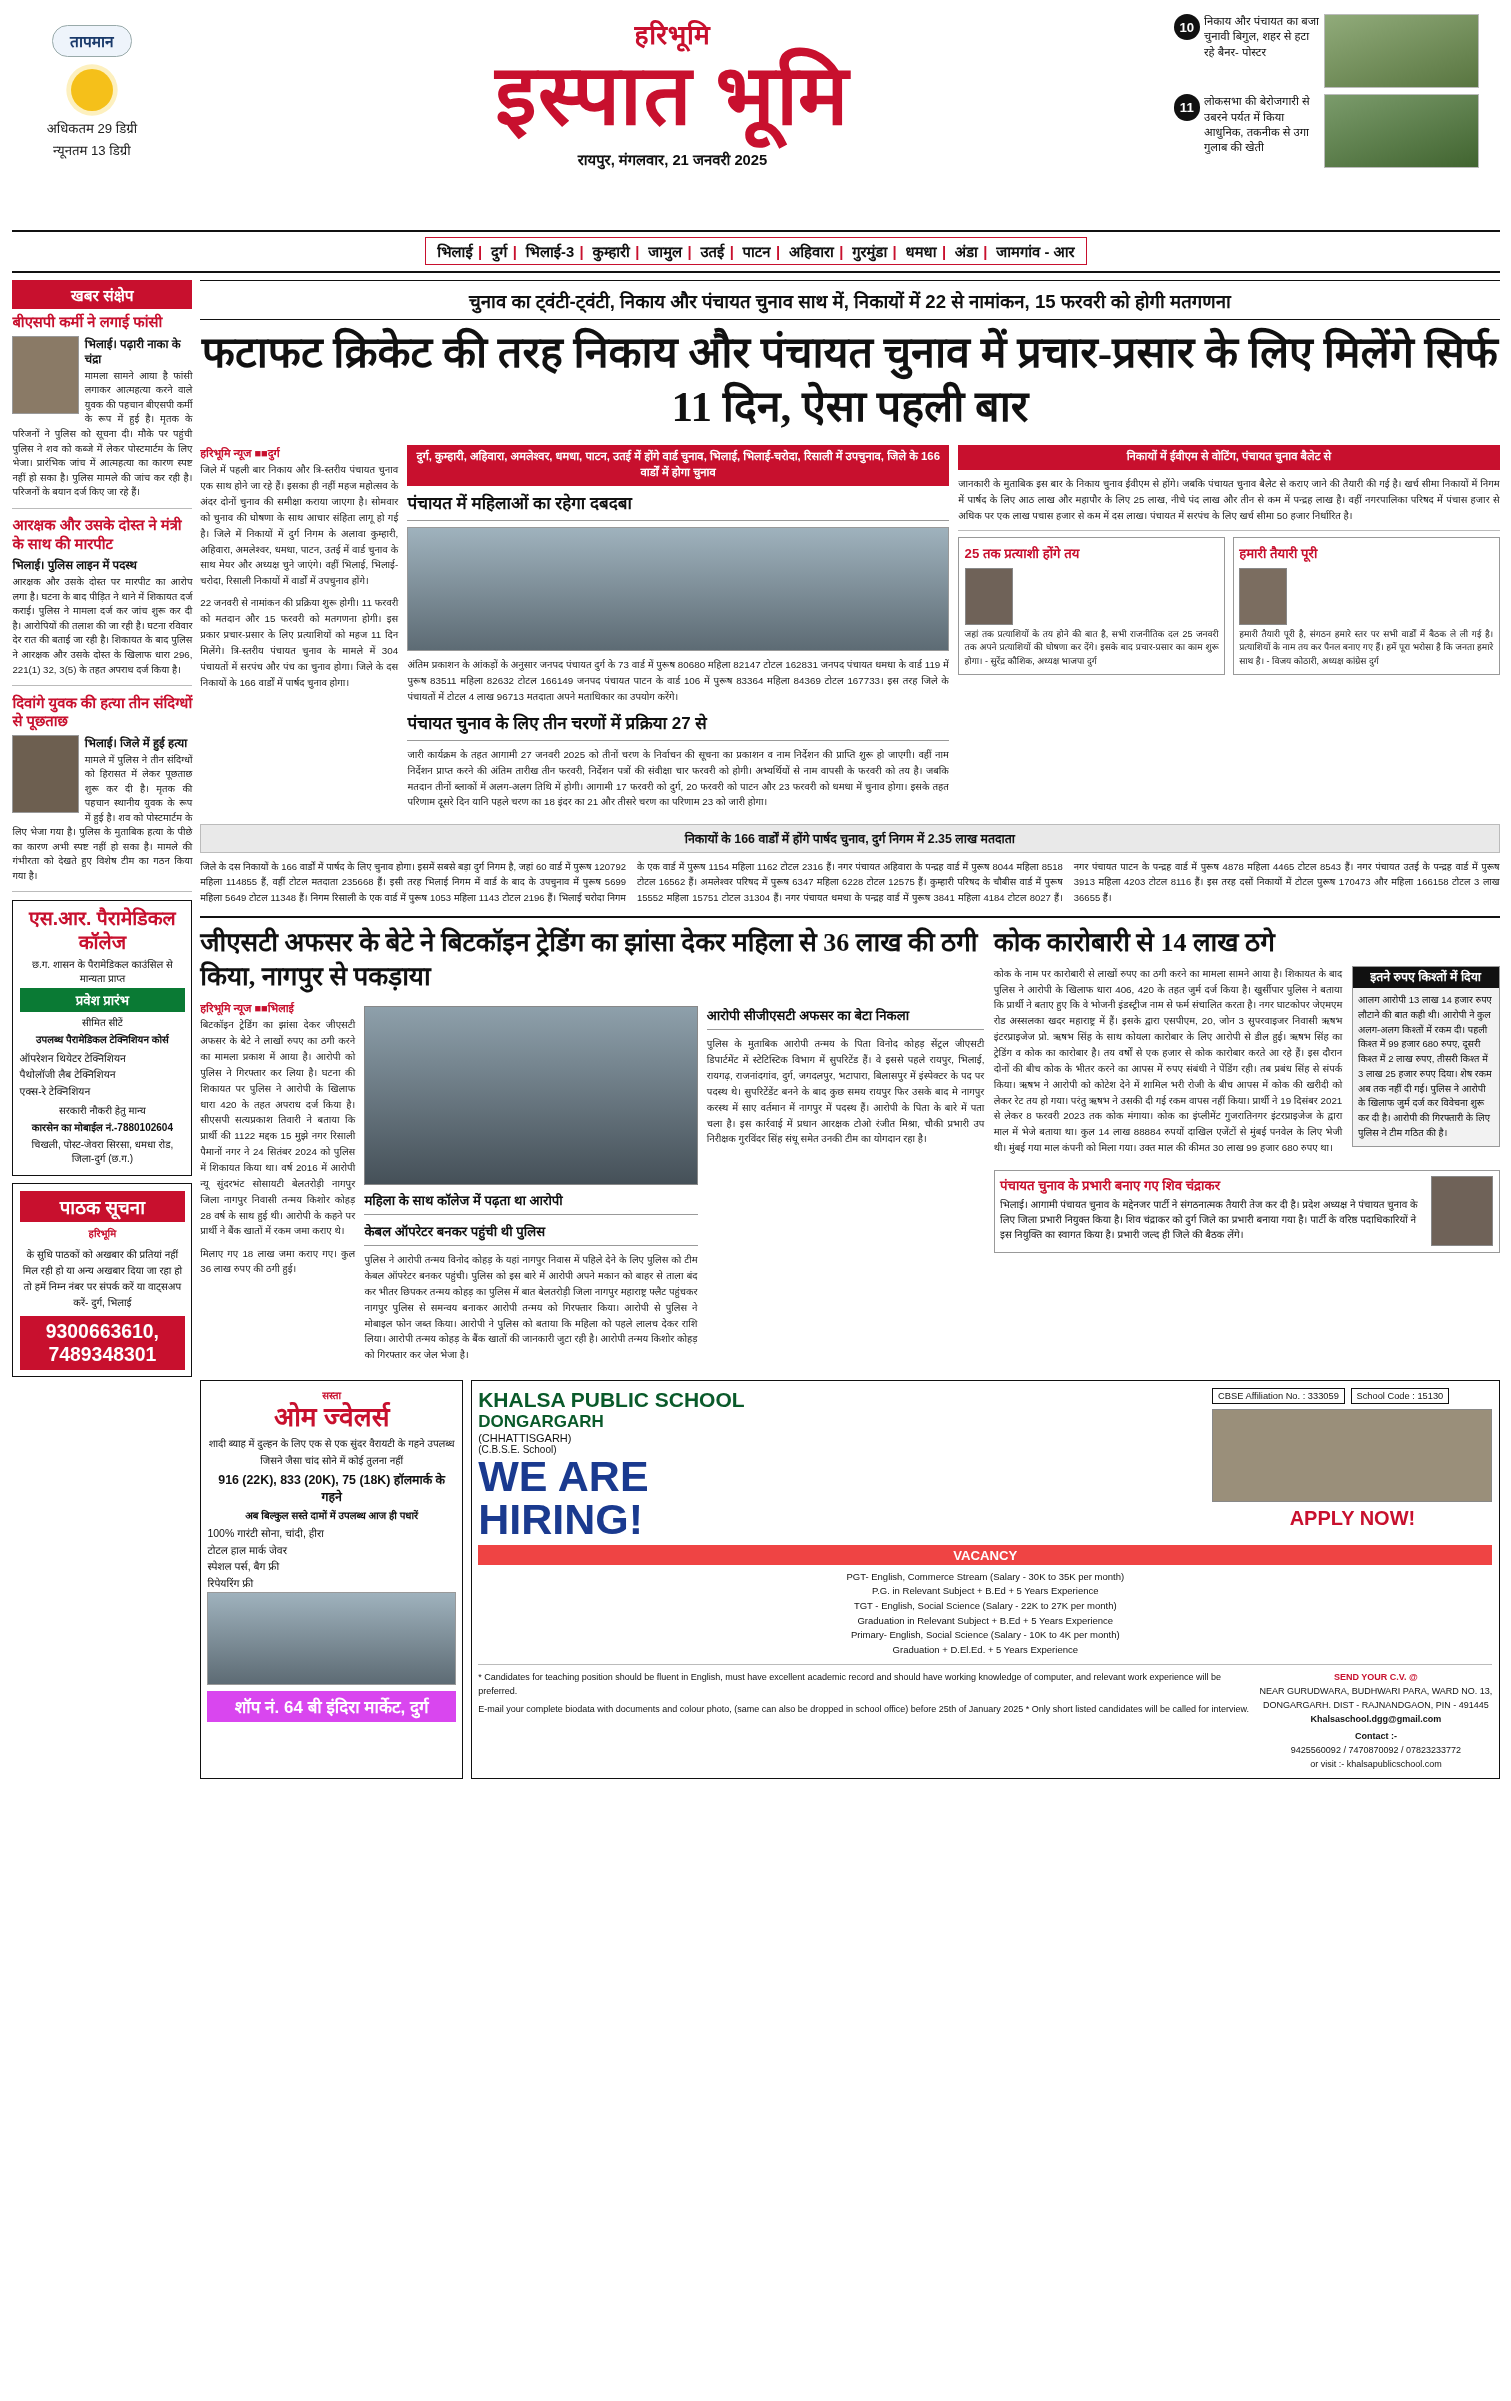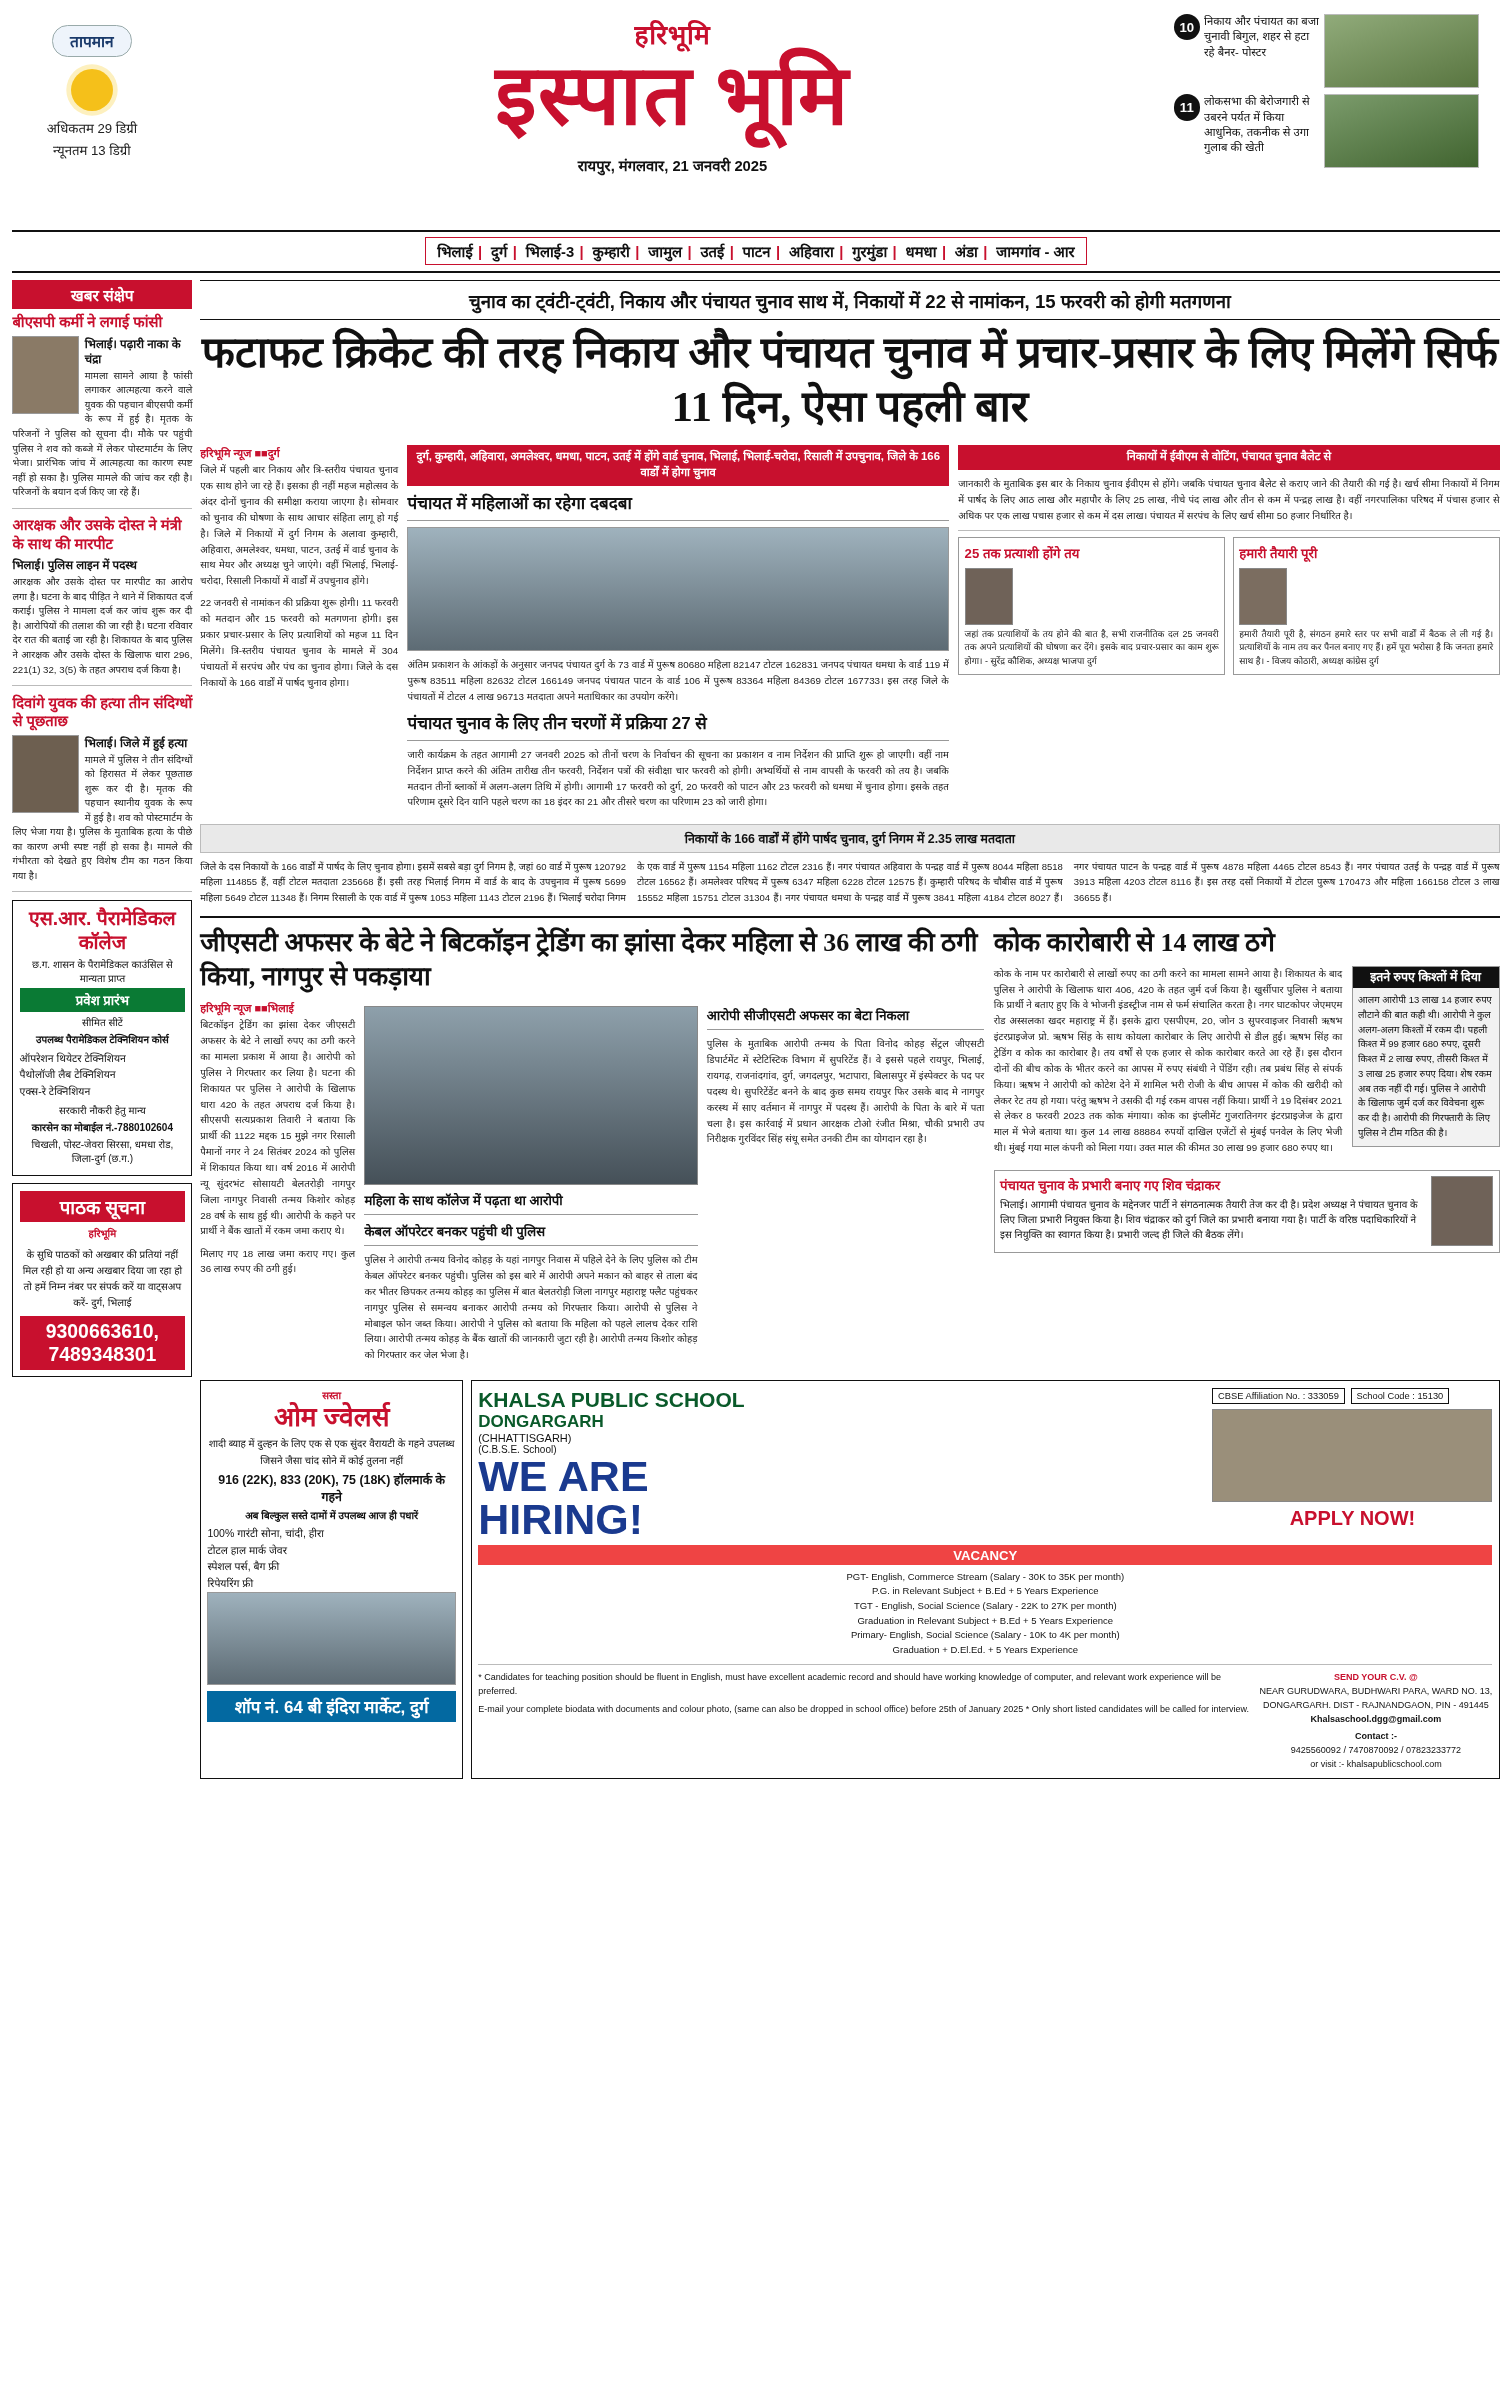--- a/index.html
+++ b/index.html
@@ -22,21 +22,21 @@
     background:#eef4fb;
   }
   .sun { width:42px; height:42px; border-radius:50%; background:#f5c01a; margin:12.4px auto 7.8px;
          box-shadow: 0 0 0 4.7px #fdf0bf; }
   .temp-line { font-size:13.2px; color:#222; margin:3.9px 0; }
 
   .title-block { flex:1; text-align:center; padding-top:4.7px; }
   .brand-top { font-size:26.4px; font-weight:bold; color:#c8102e; letter-spacing:0.8px; }
   .brand-main { font-size:84px; line-height:1.05; font-weight:bold; color:#c8102e;
                 font-family:"Liberation Serif", serif; letter-spacing:1.6px; }
-  .brand-sub { font-size:14.8px; color:#111; margin-top:15px; font-weight:bold; }
+  .brand-sub { font-size:14.8px; color:#111; margin-top:9px; font-weight:bold; }
 
   .promo-col { width: 326px; display:flex; flex-direction:column; gap:6.2px; padding-top:3.1px; }
   .promo { display:flex; gap:4px; align-items:flex-start; }
   .promo-num {
     width:26.4px; height:26.4px; border-radius:50%; background:#111; color:#fff;
     font-size:13.2px; font-weight:bold; display:flex; align-items:center; justify-content:center;
     flex:0 0 auto;
   }
   .promo-text { font-size:11.3px; line-height:1.35; width:116px; color:#111; }
   .promo-img { width:155px; height:74px; border:0.8px solid #bbb; background:#6c8f4e; flex:0 0 auto; position:relative; overflow:hidden;}
@@ -122,21 +122,21 @@
   
   .ads { display:flex; gap:7.8px; margin-top:11px; }
   .ad { border:1.6px solid #111; padding:6.2px; }
   .ad-edu { width:233px; background:#fff; }
   .ad-jewel { width:263px; background:#fff; }
   .ad-school { flex:1; background:#fff; }
   .ad-title { font-size:19.4px; font-weight:bold; color:#c8102e; text-align:center; line-height:1.2; }
   .ad-sub { font-size:10px; text-align:center; color:#111; margin:3.1px 0; }
   .ad-li { font-size:10.5px; line-height:1.6; color:#111; }
   .green-head { background:#0a7a34; color:#fff; text-align:center; font-weight:bold; font-size:13.2px; padding:3.1px; }
-  .ad-phone { background:#0369a1; color:#fff; font-size:17px; font-weight:bold; text-align:center; padding:3.9px; }
+  .ad-phone { background:#d946ef; color:#fff; font-size:17px; font-weight:bold; text-align:center; padding:3.9px; }
 
   .hiring { font-size:43px; font-weight:bold; color:#1a3a8f; line-height:1; }
   .vacancy-h { background:#ef4444; color:#fff; text-align:center; font-weight:bold; font-size:13.2px; padding:2.3px; margin:4.7px 0; }
   .vac-li { font-size:9.5px; line-height:1.55; text-align:center; }
   .school-name { font-size:21px; font-weight:bold; color:#0a5a2a; }
   .badge { border:0.8px solid #111; font-size:9.3px; padding:2.3px 4.7px; display:inline-block; }
   .apply { color:#c8102e; font-size:20px; font-weight:bold; line-height:1.1; }
   .school-img { width:100%; height:93px; background:#9a8f7a; border:0.8px solid #888; }
 
   .notice { border:1.6px solid #111; margin-top:7.8px; padding:6.2px; }

